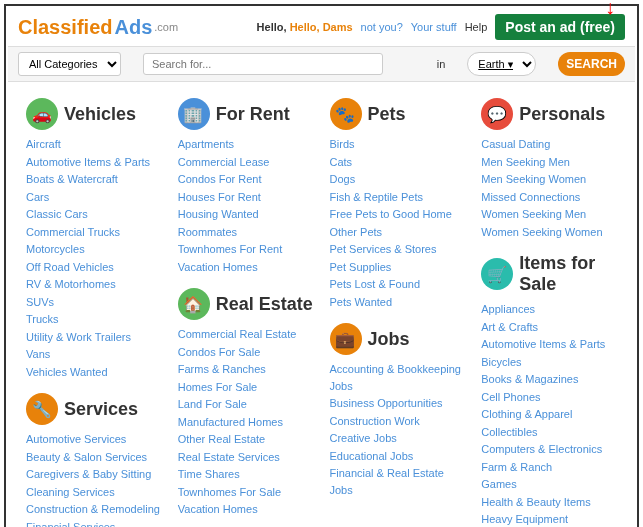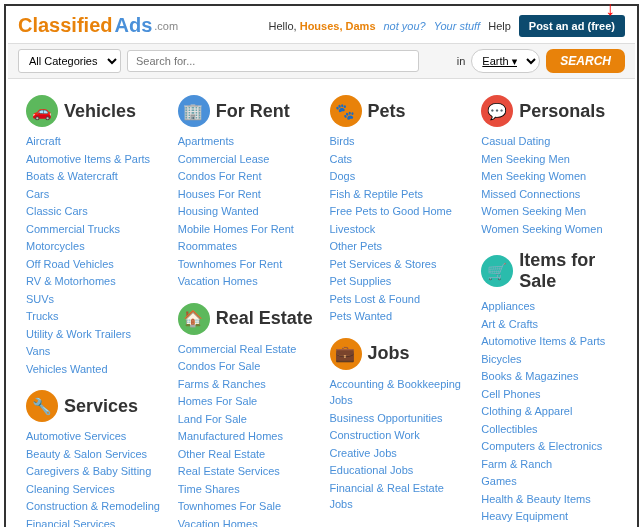--- a/index.html
+++ b/index.html
@@ -2,33 +2,33 @@
 <html><head>
   <meta charset="utf-8">
   <style>
     * { box-sizing: border-box; margin: 0; padding: 0; }
     body { font-family: Arial, sans-serif; font-size: 11px; background: #fff; width: 643px; }
     
     
     .header { background: #fff; border-bottom: 1px solid #ddd; padding: 6px 10px; display: flex; align-items: center; justify-content: space-between; }
     .logo { display: flex; align-items: center; gap: 2px; }
     .header-right { display: flex; align-items: center; gap: 8px; font-size: 11px; }
-    .header-right a { color: #4a90d9; text-decoration: none; font-style: italic; }
-    .post-ad-btn { background: #0c4a6e; color: #fff; border: none; padding: 5px 10px; border-radius: 3px; font-size: 11px; font-weight: bold; cursor: pointer; }
+    .header-right a { color: #4a90d9; text-decoration: none; }
+    .post-ad-btn { background: #15803d; color: #fff; border: none; padding: 5px 10px; border-radius: 3px; font-size: 14px; font-weight: bold; cursor: pointer; }
     
     
     .arrow-container { position: relative; }
     .red-arrow { position: absolute; top: -18px; right: 10px; color: red; font-size: 20px; }
     
     
-    .search-bar { background: #f5f5f5; border-bottom: 1px solid #ddd; padding: 5px 10px; display: flex; align-items: center; gap: 6px; }
+    .search-bar { background: #f5f5f5; border-bottom: 1px solid #ddd; padding: 5px 10px; display: flex; align-items: center; gap: 22px; }
     .category-select { border: 1px solid #ccc; padding: 4px 6px; font-size: 11px; background: #fff; border-radius: 3px; }
     .search-input { border: 1px solid #ccc; padding: 4px 8px; font-size: 11px; flex: 1; border-radius: 3px; }
     .location-select { border: 1px solid #ccc; padding: 4px 6px; font-size: 11px; background: #fff; border-radius: 12px; text-decoration: underline; }
-    .search-btn { background: #e8820a; color: #fff; border: none; padding: 5px 14px; font-size: 12px; font-weight: bold; border-radius: 7px; cursor: pointer; font-style: italic; }
+    .search-btn { background: #e8820a; color: #fff; border: none; padding: 5px 8px; font-size: 12px; font-weight: bold; border-radius: 12px; cursor: pointer; }
     
     
     .main { padding: 10px; display: grid; grid-template-columns: 1fr 1fr 1fr 1fr; gap: 0; }
     
     .category-section { padding: 6px 8px; }
     .category-title { display: flex; align-items: center; gap: 6px; margin-bottom: 6px; }
     .category-icon { width: 32px; height: 32px; border-radius: 50%; display: flex; align-items: center; justify-content: center; font-size: 16px; flex-shrink: 0; }
     .icon-green { background: #5cb85c; color: #fff; }
     .icon-blue { background: #4a90d9; color: #fff; }
     .icon-orange { background: #e8820a; color: #fff; }
@@ -48,21 +48,21 @@
 <div class="outer-border">
 
   <div class="header">
     <div class="logo">
       <span style="color:#e8820a; font-size:20px; font-weight:bold;text-align:right;">Classified</span>
         <span style="color:#4a90d9; font-size:20px; font-weight:bold;">Ads</span>
         <span style="font-size:11px;color:#888;">.com</span>
     </div>
     <div class="header-right">
       <span>
-        <span style="color:#333;">Hello, </span><span style="color:#e8820a;font-weight:bold;">Houses, Dams</span>
+        <span style="color:#333;font-weight:bold;">Hello, </span><span style="color:#e8820a;font-weight:bold;">Hello, Dams</span>
       </span>
       <a href="#">not you?</a>
       <a href="#">Your stuff</a>
       <span style="color:#333;">Help</span>
       <div class="arrow-container">
         <div class="red-arrow">↓</div>
         <button class="post-ad-btn">Post an ad (free)</button>
       </div>
     </div>
   </div>
@@ -129,21 +129,20 @@
         <div class="category-title">
           <div class="category-icon icon-blue">🏢</div>
           <h3>For Rent</h3>
         </div>
         <ul class="category-links">
           <li><a href="#">Apartments</a></li>
           <li><a href="#">Commercial Lease</a></li>
           <li><a href="#">Condos For Rent</a></li>
           <li><a href="#">Houses For Rent</a></li>
           <li><a href="#">Housing Wanted</a></li>
-          <li><a href="#">Mobile Homes For Rent</a></li>
           <li><a href="#">Roommates</a></li>
           <li><a href="#">Townhomes For Rent</a></li>
           <li><a href="#">Vacation Homes</a></li>
         </ul>
       </div>
 
       <div class="category-section">
         <div class="category-title">
           <div class="category-icon icon-green">🏠</div>
           <h3>Real Estate</h3>
@@ -171,21 +170,20 @@
         <div class="category-title">
           <div class="category-icon icon-orange">🐾</div>
           <h3>Pets</h3>
         </div>
         <ul class="category-links">
           <li><a href="#">Birds</a></li>
           <li><a href="#">Cats</a></li>
           <li><a href="#">Dogs</a></li>
           <li><a href="#">Fish &amp; Reptile Pets</a></li>
           <li><a href="#">Free Pets to Good Home</a></li>
-          <li><a href="#">Livestock</a></li>
           <li><a href="#">Other Pets</a></li>
           <li><a href="#">Pet Services &amp; Stores</a></li>
           <li><a href="#">Pet Supplies</a></li>
           <li><a href="#">Pets Lost &amp; Found</a></li>
           <li><a href="#">Pets Wanted</a></li>
         </ul>
       </div>
 
       <div class="category-section">
         <div class="category-title">

